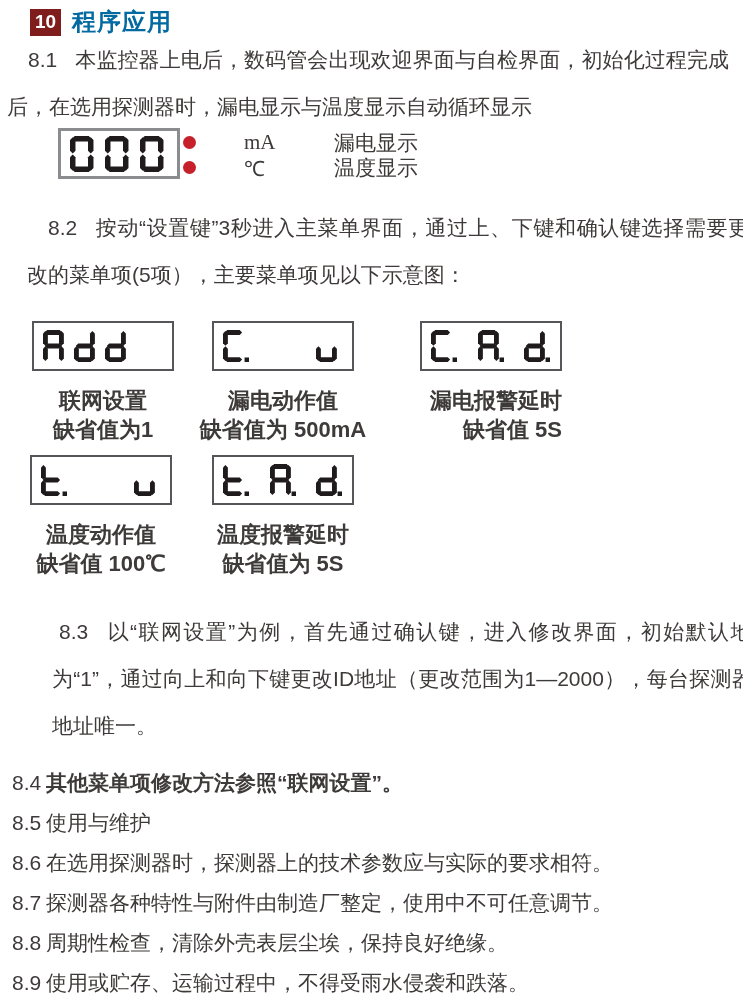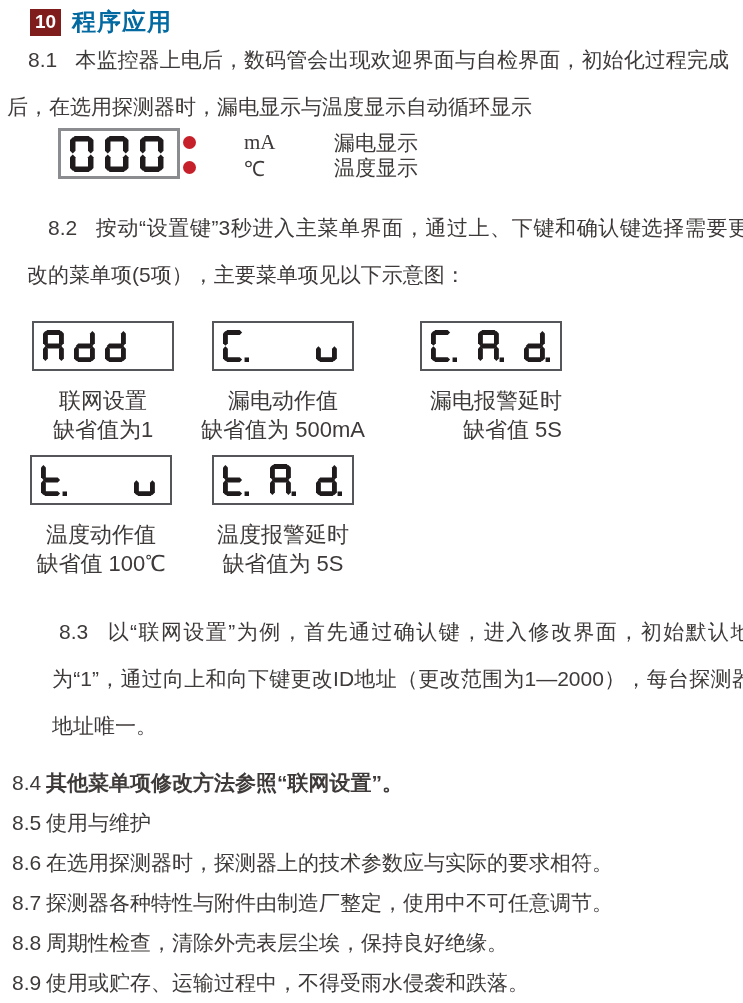--- a/index.html
+++ b/index.html
@@ -43,21 +43,21 @@
   .ind-label { font-size:21px; }
 
   
   .menu-item { position:absolute; width:190px; display:flex; flex-direction:column; align-items:center; }
   .menu-item .seg-box { width:142px; height:50px; }
   .mi-0 { left:8px;   top:321px; }
   .mi-1 { left:188px; top:321px; }
   .mi-2 { left:372px; top:321px;align-items:flex-end; }
   .mi-3 { left:6px;   top:455px; }
   .mi-4 { left:188px; top:455px; }
-  .menu-label { font-size:22px; font-weight:400; line-height:29px; text-align:center; white-space:nowrap; }
+  .menu-label { font-size:22px; font-weight:700; line-height:29px; text-align:center; white-space:nowrap; }
   .menu-label.first { margin-top:15px; }
 
   
   .list { position:absolute; left:12px; top:763px; width:724px; }
   .list-row { display:flex; align-items:center; height:40px; font-size:21px; }
   .list-row .lnum { width:34px; flex:none; }
   .list-row.bold .ltext { font-weight:700; }
 </style>
 </head>
 <body>

